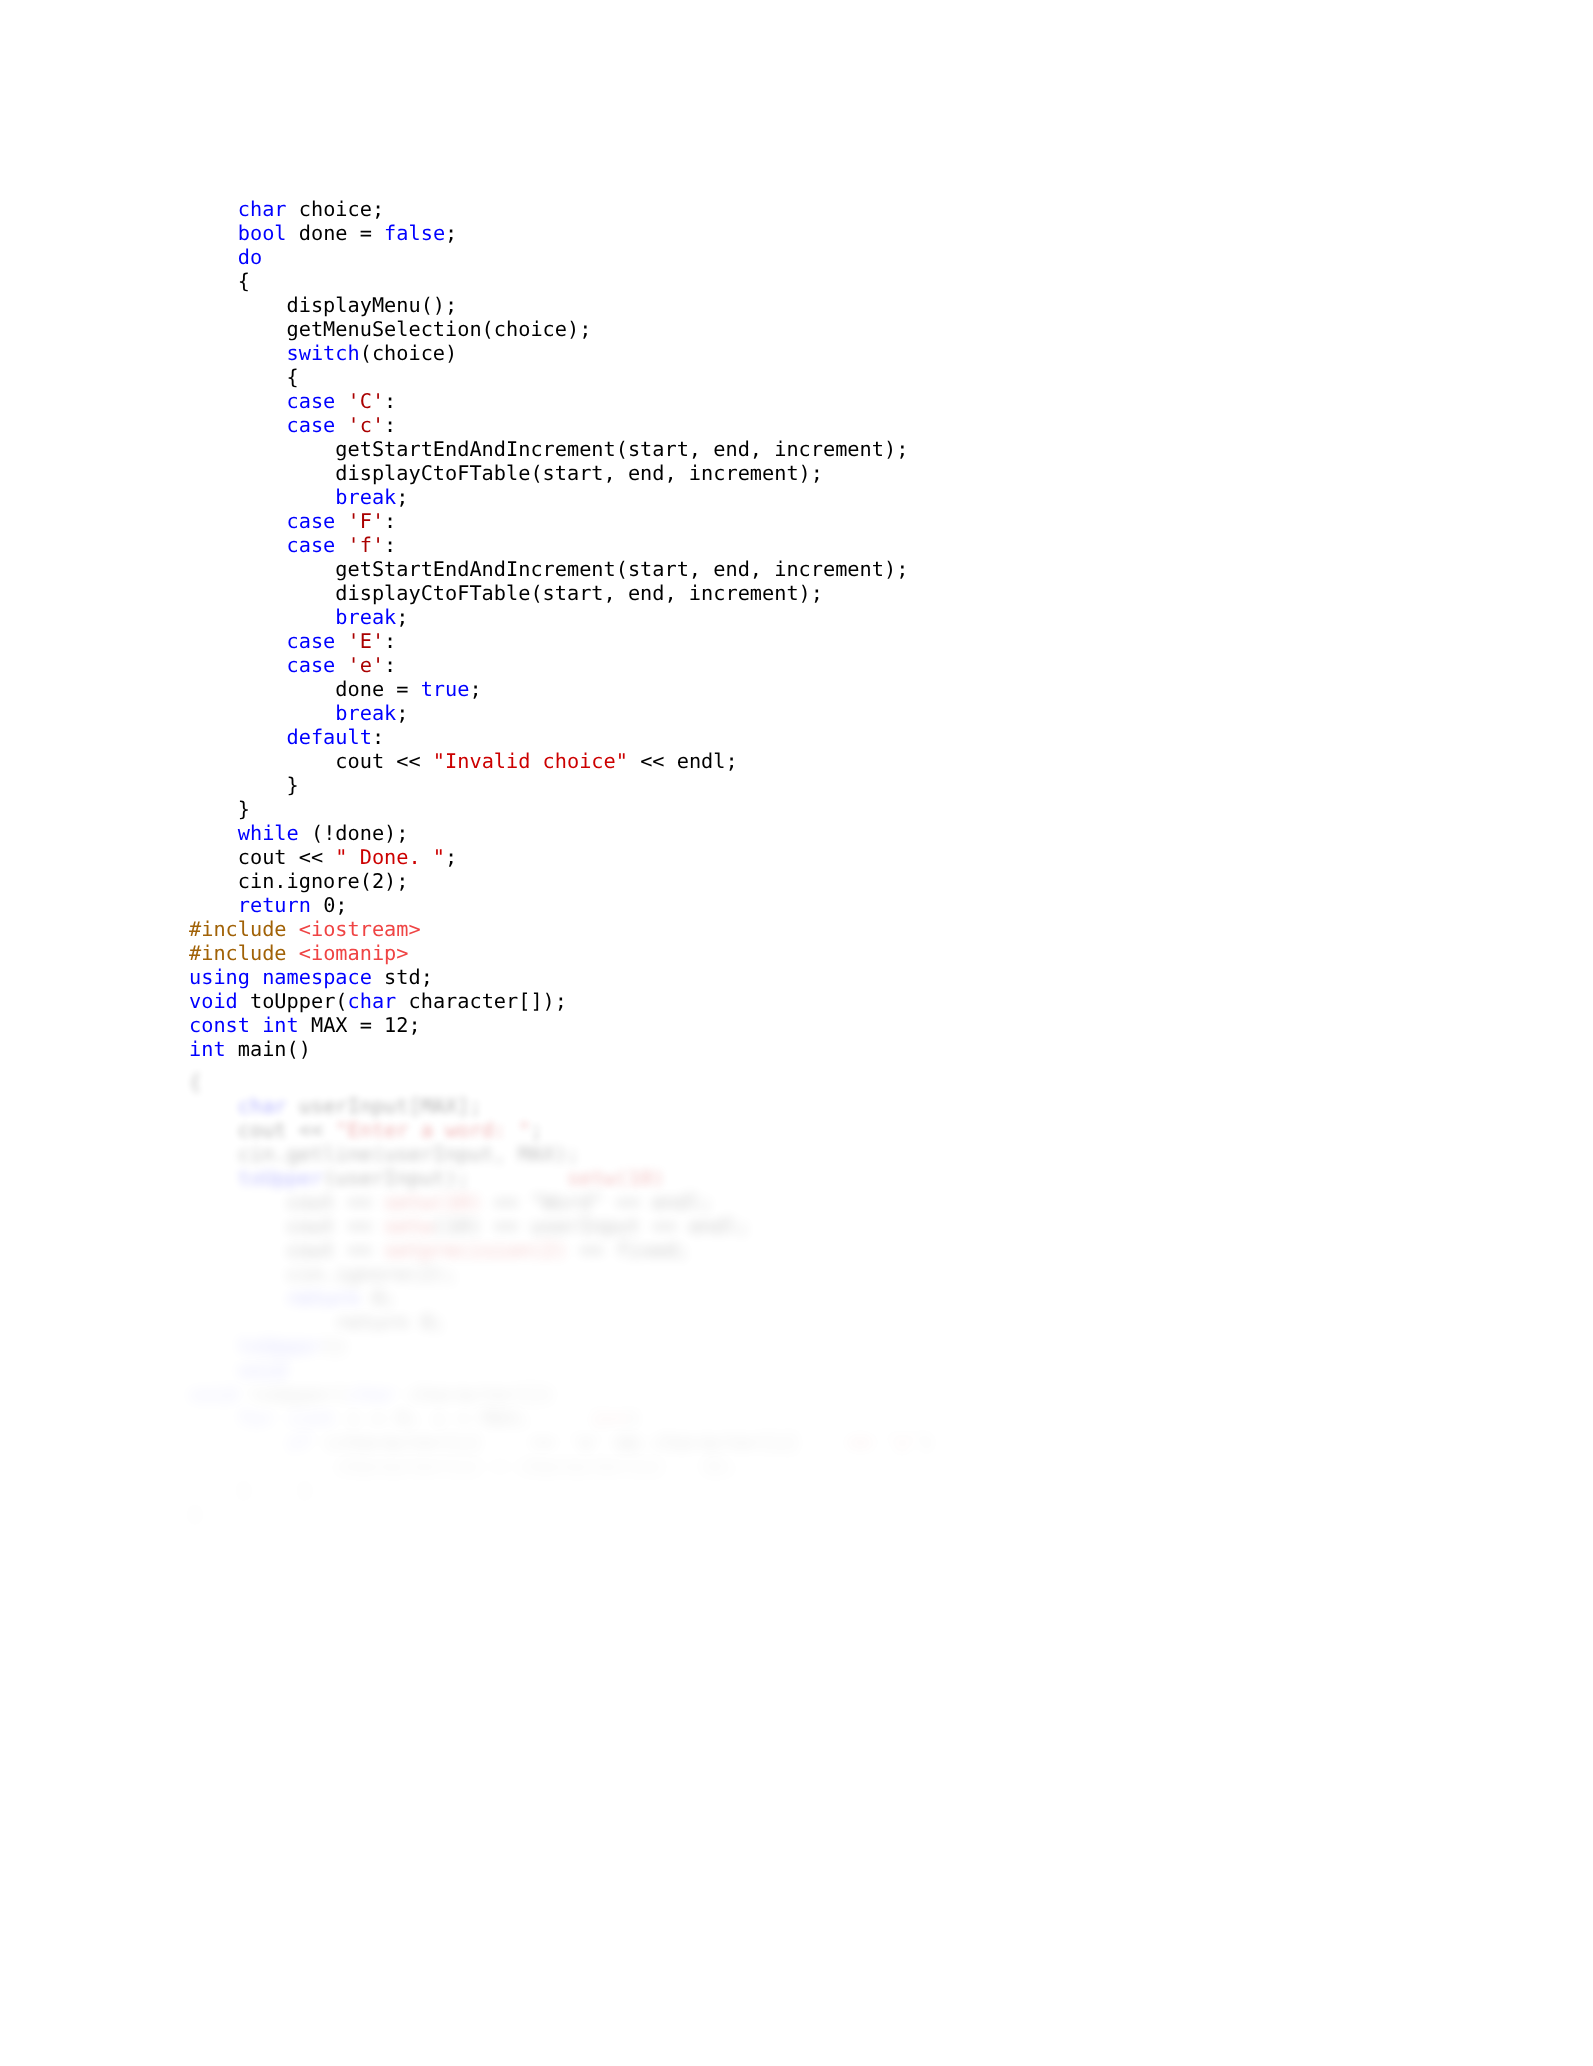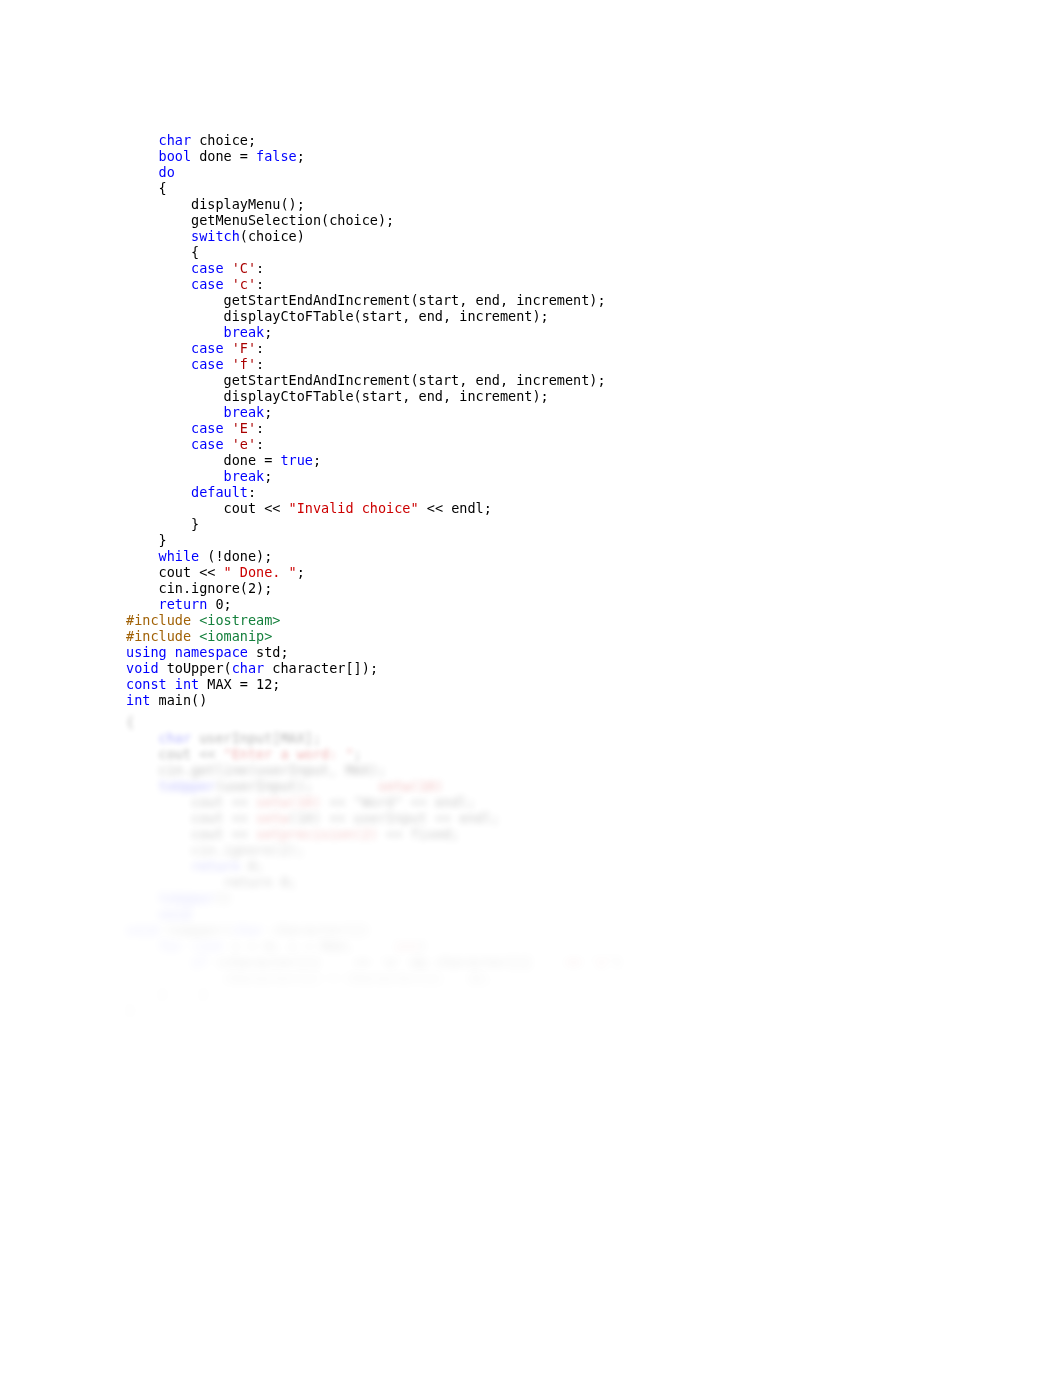--- a/index.html
+++ b/index.html
@@ -59,21 +59,21 @@
   #code-blurred .b6 { filter: blur(4.6px); opacity: 0.10; }
   #code-blurred .b7 { filter: blur(5.2px); opacity: 0.07; }
 
   .ln { display: block; }
 
   
   .kw   { color: #0000FF; }   
   .str  { color: #CC0000; }   
   .chr  { color: #AA0000; }   
   .pre  { color: #a16207; }   
-  .hdr  { color: #15803d; }   
+  .hdr  { color: #ef4444; }   
   .pl   { color: #000000; }   
 </style>
 </head>
 <body>
 
 <div id="code-page">
 
   <pre id="code-sharp"><span class="ln">    <span class="kw">char</span> <span class="pl">choice;</span></span><span class="ln">    <span class="kw">bool</span> <span class="pl">done = </span><span class="kw">false</span><span class="pl">;</span></span><span class="ln">    <span class="kw">do</span></span><span class="ln">    <span class="pl">{</span></span><span class="ln">        <span class="pl">displayMenu();</span></span><span class="ln">        <span class="pl">getMenuSelection(choice);</span></span><span class="ln">        <span class="kw">switch</span><span class="pl">(choice)</span></span><span class="ln">        <span class="pl">{</span></span><span class="ln">        <span class="kw">case</span> <span class="chr">'C'</span><span class="pl">:</span></span><span class="ln">        <span class="kw">case</span> <span class="chr">'c'</span><span class="pl">:</span></span><span class="ln">            <span class="pl">getStartEndAndIncrement(start, end, increment);</span></span><span class="ln">            <span class="pl">displayCtoFTable(start, end, increment);</span></span><span class="ln">            <span class="kw">break</span><span class="pl">;</span></span><span class="ln">        <span class="kw">case</span> <span class="chr">'F'</span><span class="pl">:</span></span><span class="ln">        <span class="kw">case</span> <span class="chr">'f'</span><span class="pl">:</span></span><span class="ln">            <span class="pl">getStartEndAndIncrement(start, end, increment);</span></span><span class="ln">            <span class="pl">displayCtoFTable(start, end, increment);</span></span><span class="ln">            <span class="kw">break</span><span class="pl">;</span></span><span class="ln">        <span class="kw">case</span> <span class="chr">'E'</span><span class="pl">:</span></span><span class="ln">        <span class="kw">case</span> <span class="chr">'e'</span><span class="pl">:</span></span><span class="ln">            <span class="pl">done = </span><span class="kw">true</span><span class="pl">;</span></span><span class="ln">            <span class="kw">break</span><span class="pl">;</span></span><span class="ln">        <span class="kw">default</span><span class="pl">:</span></span><span class="ln">            <span class="pl">cout &lt;&lt; </span><span class="str">"Invalid choice"</span><span class="pl"> &lt;&lt; endl;</span></span><span class="ln">        <span class="pl">}</span></span><span class="ln">    <span class="pl">}</span></span><span class="ln">    <span class="kw">while</span> <span class="pl">(!done);</span></span><span class="ln">    <span class="pl">cout &lt;&lt; </span><span class="str">" Done. "</span><span class="pl">;</span></span><span class="ln">    <span class="pl">cin.ignore(2);</span></span><span class="ln">    <span class="kw">return</span> <span class="pl">0;</span></span><span class="ln"><span class="pre">#include</span> <span class="hdr">&lt;iostream&gt;</span></span><span class="ln"><span class="pre">#include</span> <span class="hdr">&lt;iomanip&gt;</span></span><span class="ln"><span class="kw">using</span> <span class="kw">namespace</span> <span class="pl">std;</span></span><span class="ln"><span class="kw">void</span> <span class="pl">toUpper(</span><span class="kw">char</span> <span class="pl">character[]);</span></span><span class="ln"><span class="kw">const</span> <span class="kw">int</span> <span class="pl">MAX = 12;</span></span><span class="ln"><span class="kw">int</span> <span class="pl">main()</span></span></pre>
 
   <pre id="code-blurred"><span class="bl-line b1"><span class="pl">{</span></span><span class="bl-line b1">    <span class="kw">char</span> <span class="pl">userInput[MAX];</span></span><span class="bl-line b1">    <span class="pl">cout &lt;&lt; </span><span class="str">"Enter a word: "</span><span class="pl">;</span></span><span class="bl-line b2">    <span class="pl">cin.getline(userInput, MAX);</span></span><span class="bl-line b2">    <span class="kw">toUpper</span><span class="pl">(userInput);</span>        <span class="str">setw(10)</span></span><span class="bl-line b2"></span><span class="bl-line b3">        <span class="pl">cout &lt;&lt; </span><span class="str">setw(10)</span><span class="pl"> &lt;&lt; </span><span class="pl">"Word" &lt;&lt; endl;</span></span><span class="bl-line b3">        <span class="pl">cout &lt;&lt; </span><span class="str">setw</span><span class="pl">(10) &lt;&lt; </span><span class="pl">userInput &lt;&lt; endl;</span></span><span class="bl-line b3">        <span class="pl">cout &lt;&lt; </span><span class="str">setprecision(2)</span><span class="pl"> &lt;&lt; fixed;</span></span><span class="bl-line b4">        <span class="pl">cin.ignore(2);</span></span><span class="bl-line b4">        <span class="kw">return</span> <span class="pl">0;</span></span><span class="bl-line b4">            <span class="pl">return 0;</span></span><span class="bl-line b5"></span><span class="bl-line b5">    <span class="kw">toUpper</span><span class="pl">()</span></span><span class="bl-line b5">    <span class="kw">void</span></span><span class="bl-line b5"></span><span class="bl-line b6"><span class="kw">void</span> <span class="pl">toUpper(</span><span class="kw">char</span> <span class="pl">character[])</span></span><span class="bl-line b6">    <span class="kw">for</span> <span class="kw">(int</span> <span class="pl">i = 0; i &lt; MAX;</span>     <span class="str">i++</span><span class="pl">)</span></span><span class="bl-line b6">        <span class="kw">if</span> <span class="pl">(character[i] </span>   <span class="pl">&gt;= </span><span class="pl">'a' &amp;&amp; character[i]</span>    <span class="str">&lt;= 'z'</span><span class="pl">)</span></span><span class="bl-line b7">            <span class="pl">character[i] = character[i] - 32;</span></span><span class="bl-line b7"></span><span class="bl-line b7">    <span class="pl">}</span>    <span class="pl">}</span></span><span class="bl-line b7"><span class="pl">}</span></span></pre>

